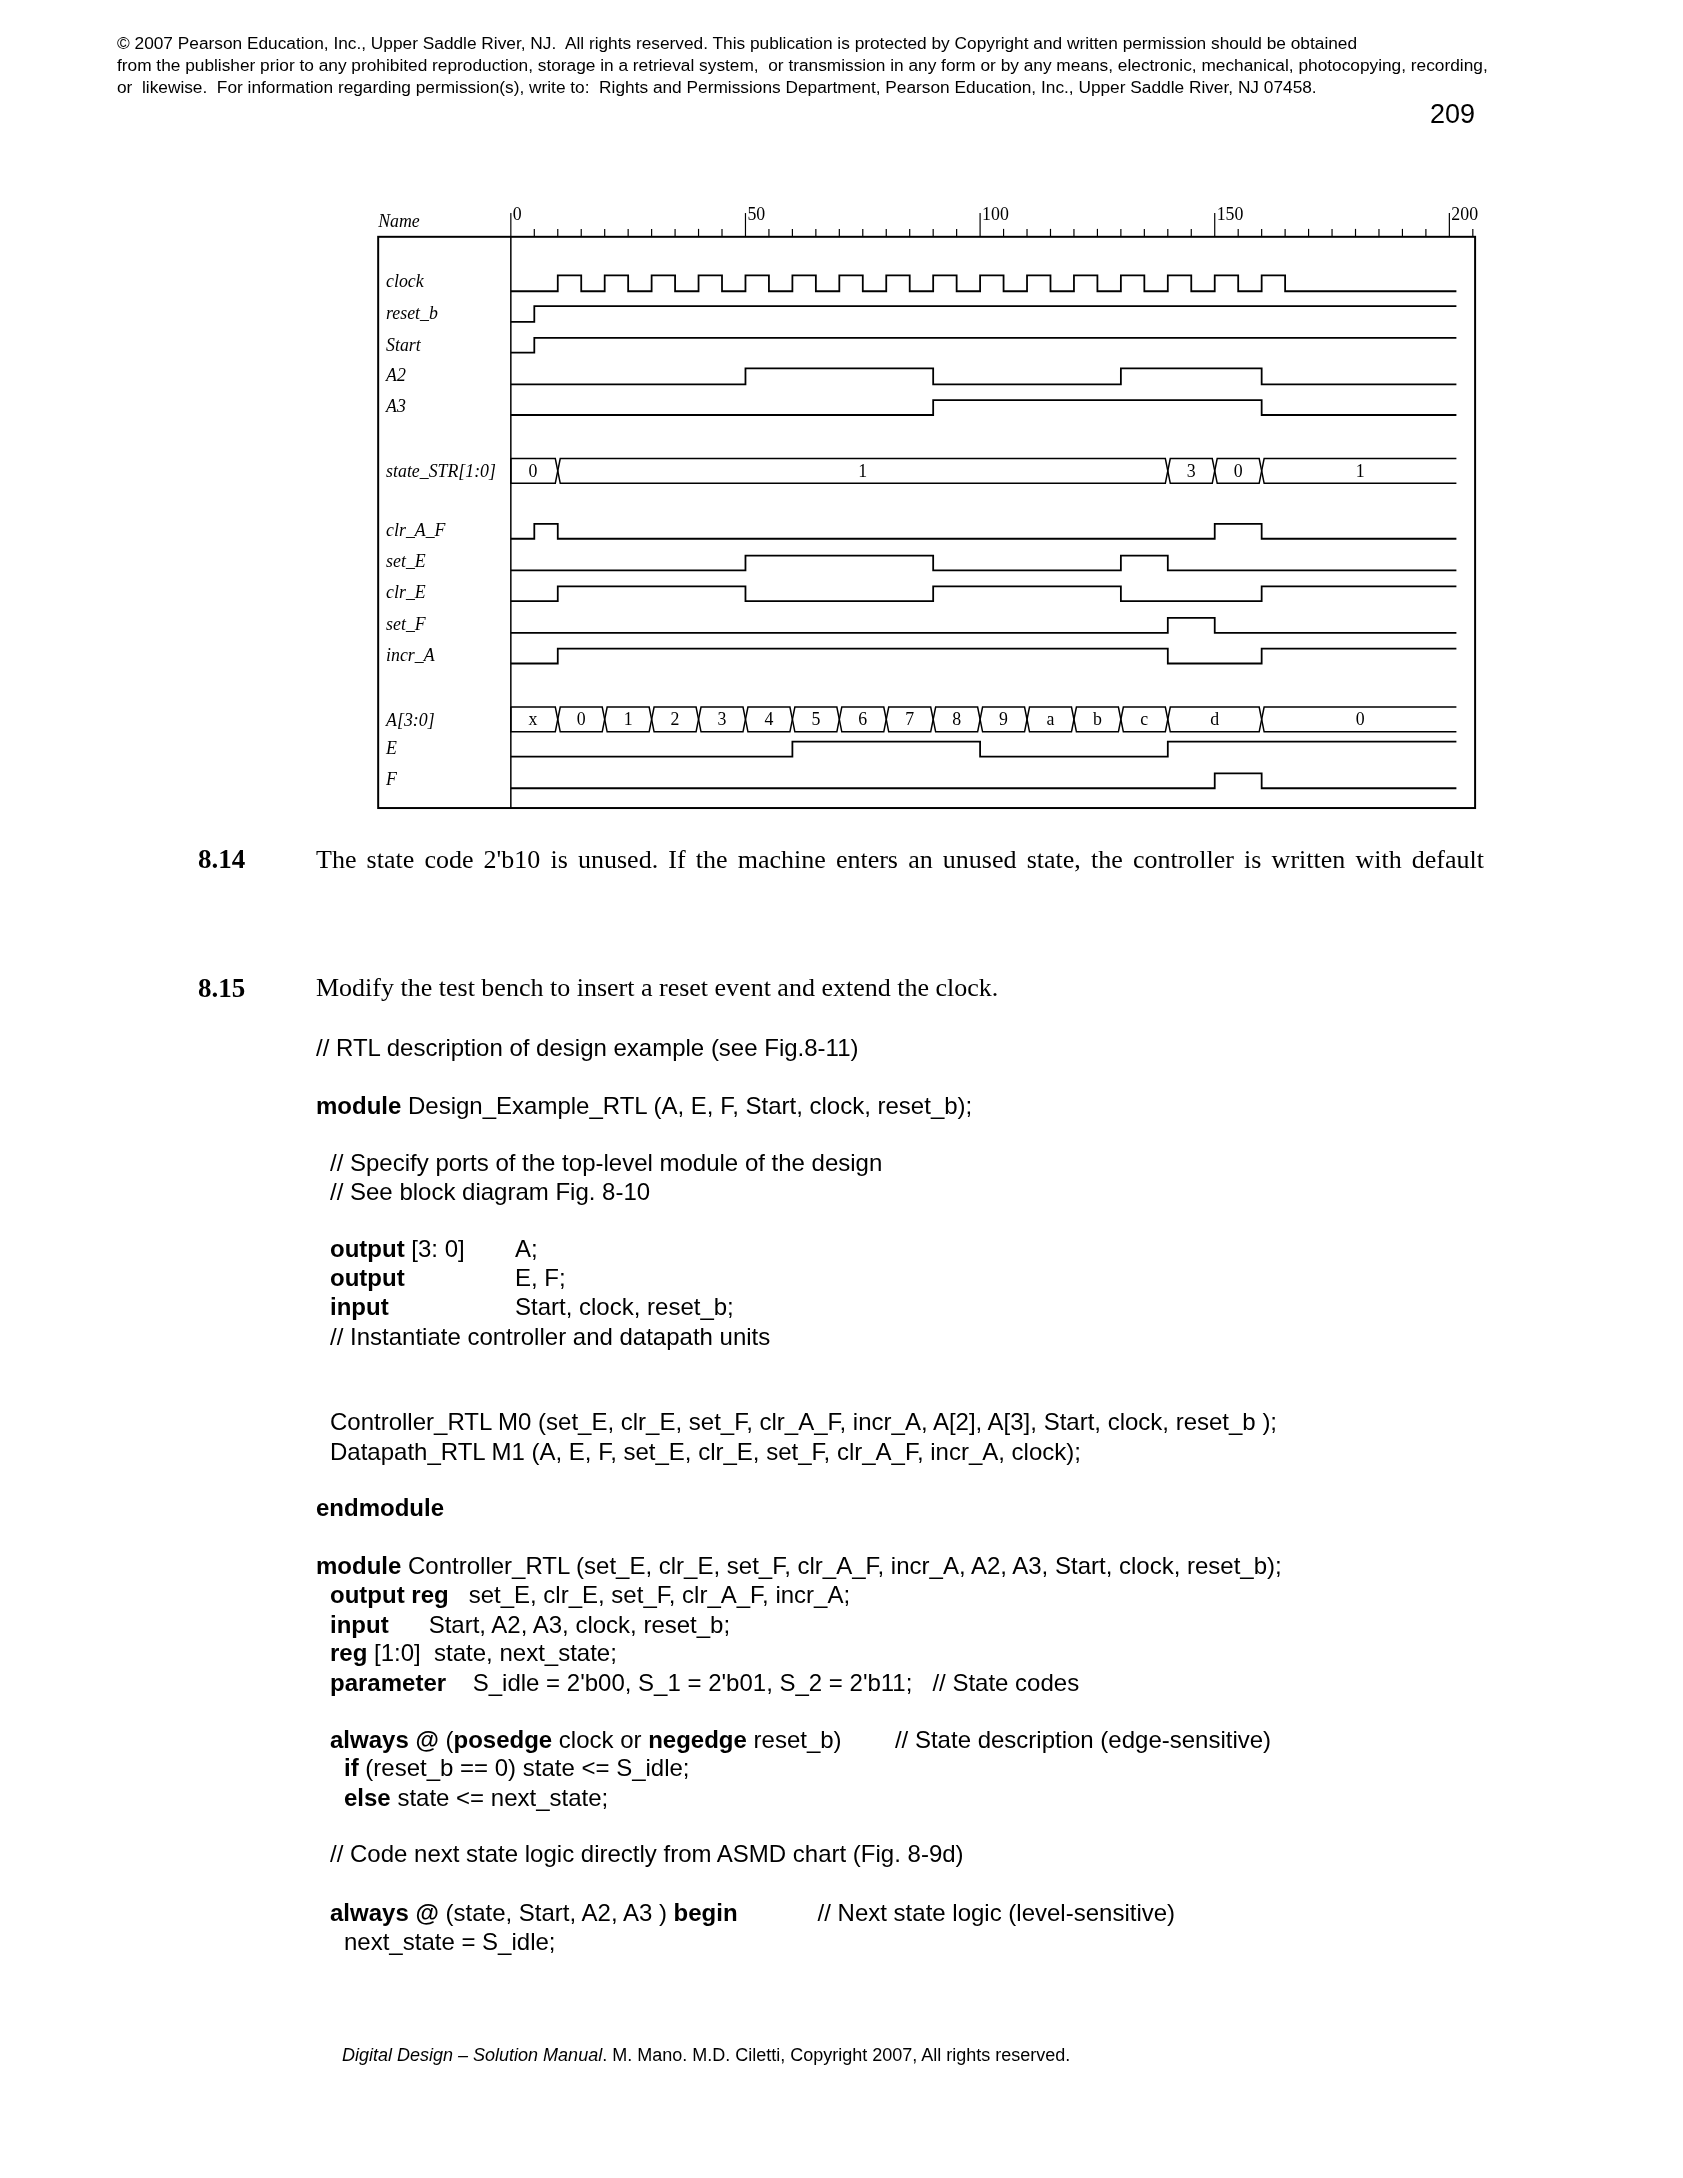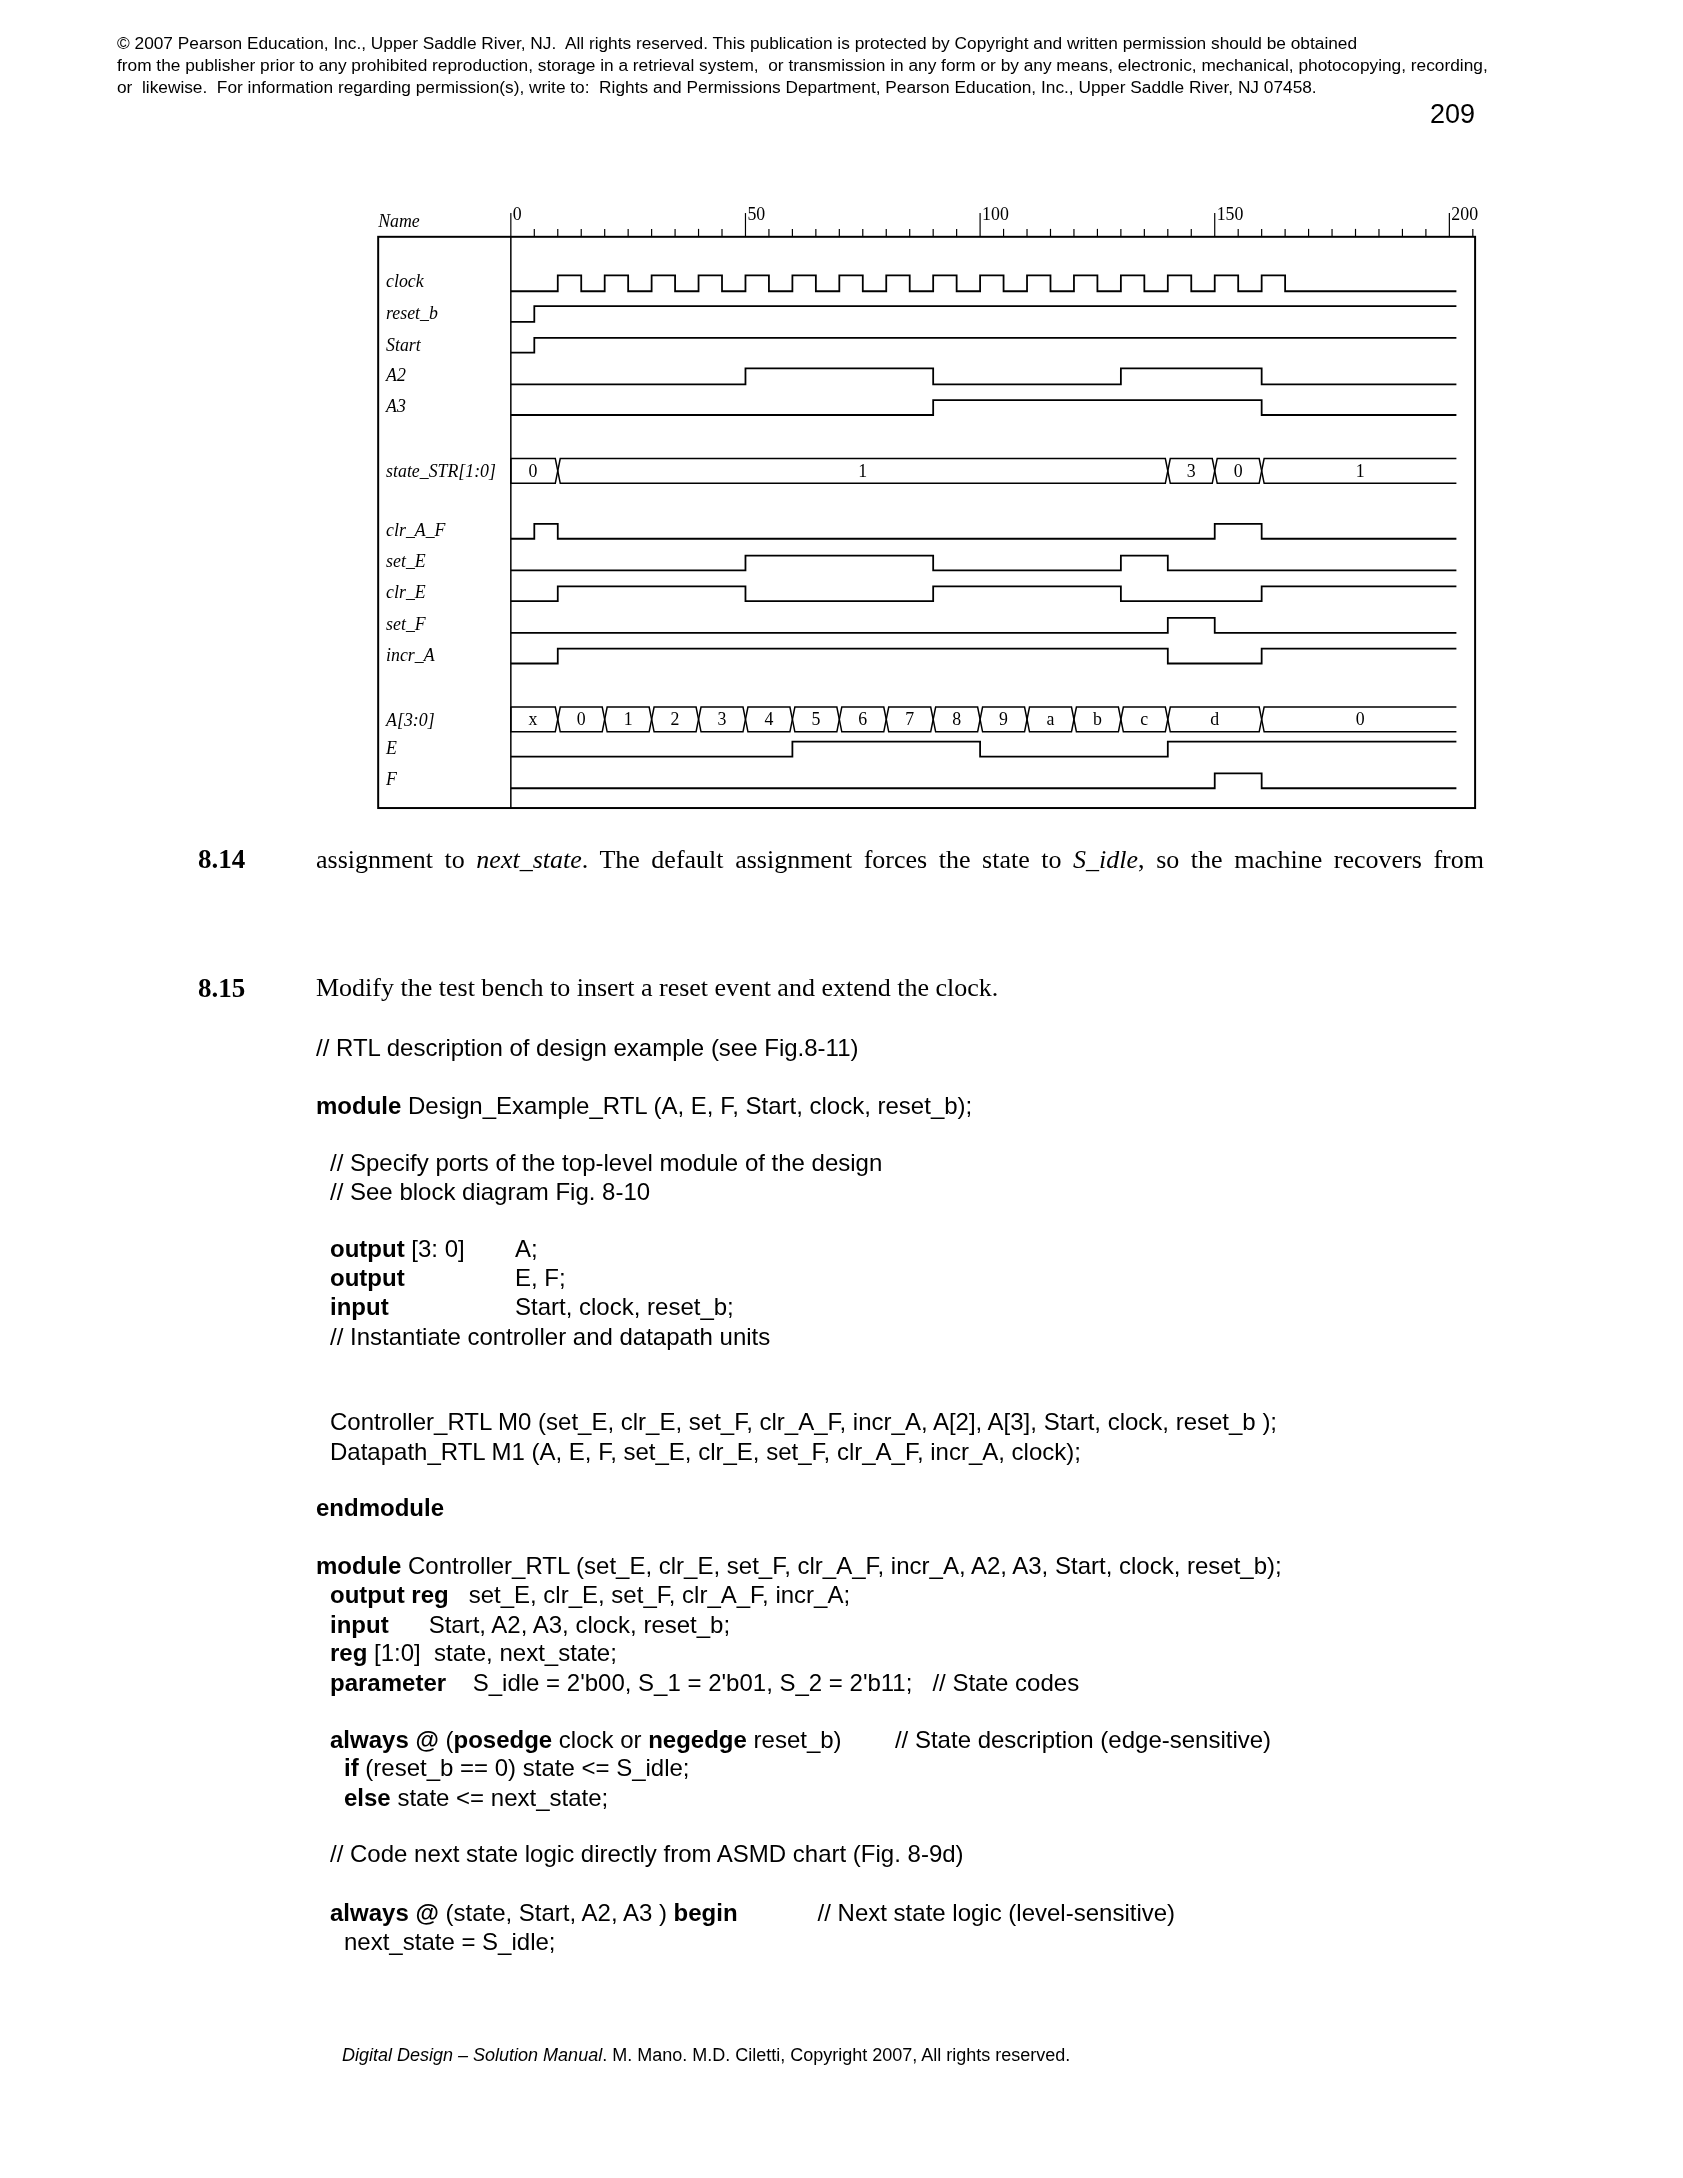--- a/index.html
+++ b/index.html
@@ -173,21 +173,21 @@
     </g>
     <g>
       <text x="390" y="793" class="sig-label">F</text>
       <path d="M516,796 L1227,796 L1227,781 L1274.4,781 L1274.4,796 L1471.1100000000001,796" fill="none" stroke="#000" stroke-width="1.8"></path>
     </g>
   </svg>
 
 <div id="problems">
     <div class="abs probnum" style="top: 844px;">8.14</div>
     <div class="abs prose" style="top: 844px;">
-      <span class="ln"><span>assignment to </span><i>next_state</i><span>. The default assignment forces the state to </span><i>S_idle</i><span>, so the machine recovers from</span></span>
+      <span class="ln"><span>The state code 2'b10 is unused. If the machine enters an unused state, the controller is written with default</span></span>
     </div>
     <div class="abs probnum" style="top: 973px;">8.15</div>
     <div class="abs prose" style="top: 972px;">
       <span class="ln last"><span>Modify the test bench to insert a reset event and extend the clock.</span></span>
     </div>
   </div>
 
 <div id="code">
     <div class="abs code" style="left: 316px; top: 1033px;"><span>// RTL description of design example (see Fig.8-11)</span></div>
     <div class="abs code" style="left: 316px; top: 1091px;"><b>module</b><span> Design_Example_RTL (A, E, F, Start, clock, reset_b);</span></div>

